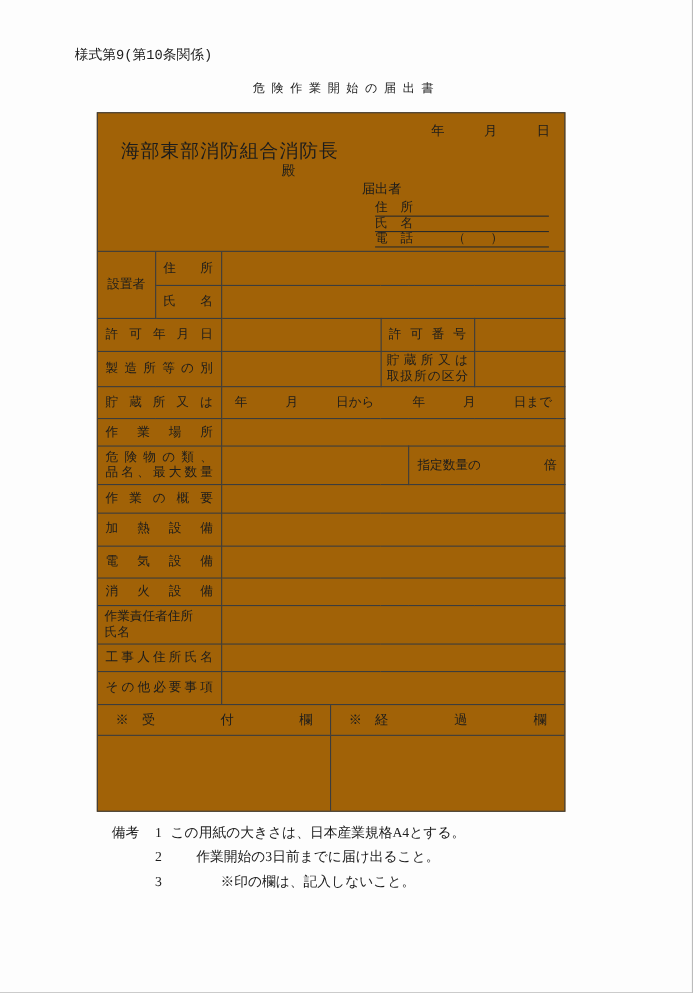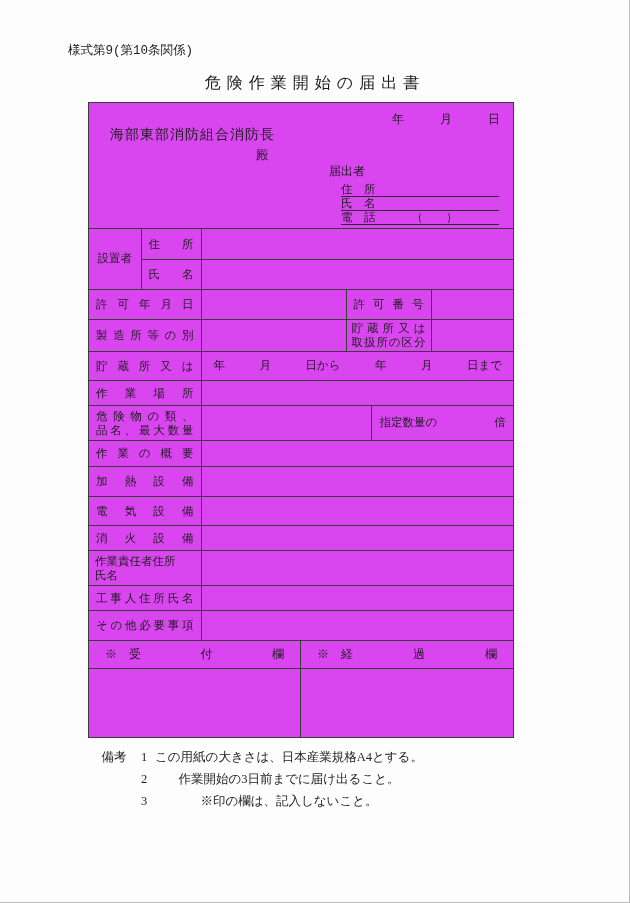--- a/index.html
+++ b/index.html
@@ -14,43 +14,43 @@
     margin:0 auto;
     box-shadow:inset -1px -1px 0 #bbb;
   }
   .form-code {
     position:absolute; left:68px; top:42px;
     font-size:12.5px;
     font-family:Liberation Mono, monospace;
   }
   .doc-title {
     position:absolute; left:0; top:73px; width:100%;
-    text-align:center; font-size:16px; letter-spacing:6px;
+    text-align:center; font-size:11px; letter-spacing:6px;
   }
   
   .box {
     position:absolute; left:88px; top:102px;
     width:426px; height:636px;
     border:1px solid #3c3c3c;
     display:flex; flex-direction:column;
-    background:#d946ef;
+    background:#a16207;
   }
   
   .box-header {
     position:relative; height:126px; flex:none;
     border-bottom:1px solid #3c3c3c;
     font-size:12px;
   }
   .date-line {
     position:absolute; top:8px; right:13px;
     font-size:12px;
   }
   .addressee {
     position:absolute; left:21px; top:23px;
-    font-size:14px; letter-spacing:1px;
+    font-size:17px; letter-spacing:1px;
   }
   .honorific {
     position:absolute; left:167px; top:44px;
     font-size:12.5px;
   }
   .applicant {
     position:absolute; left:240px; top:60px; width:170px;
   }
   .applicant-title { font-size:12px; margin-bottom:3px; }
   .applicant-row {

